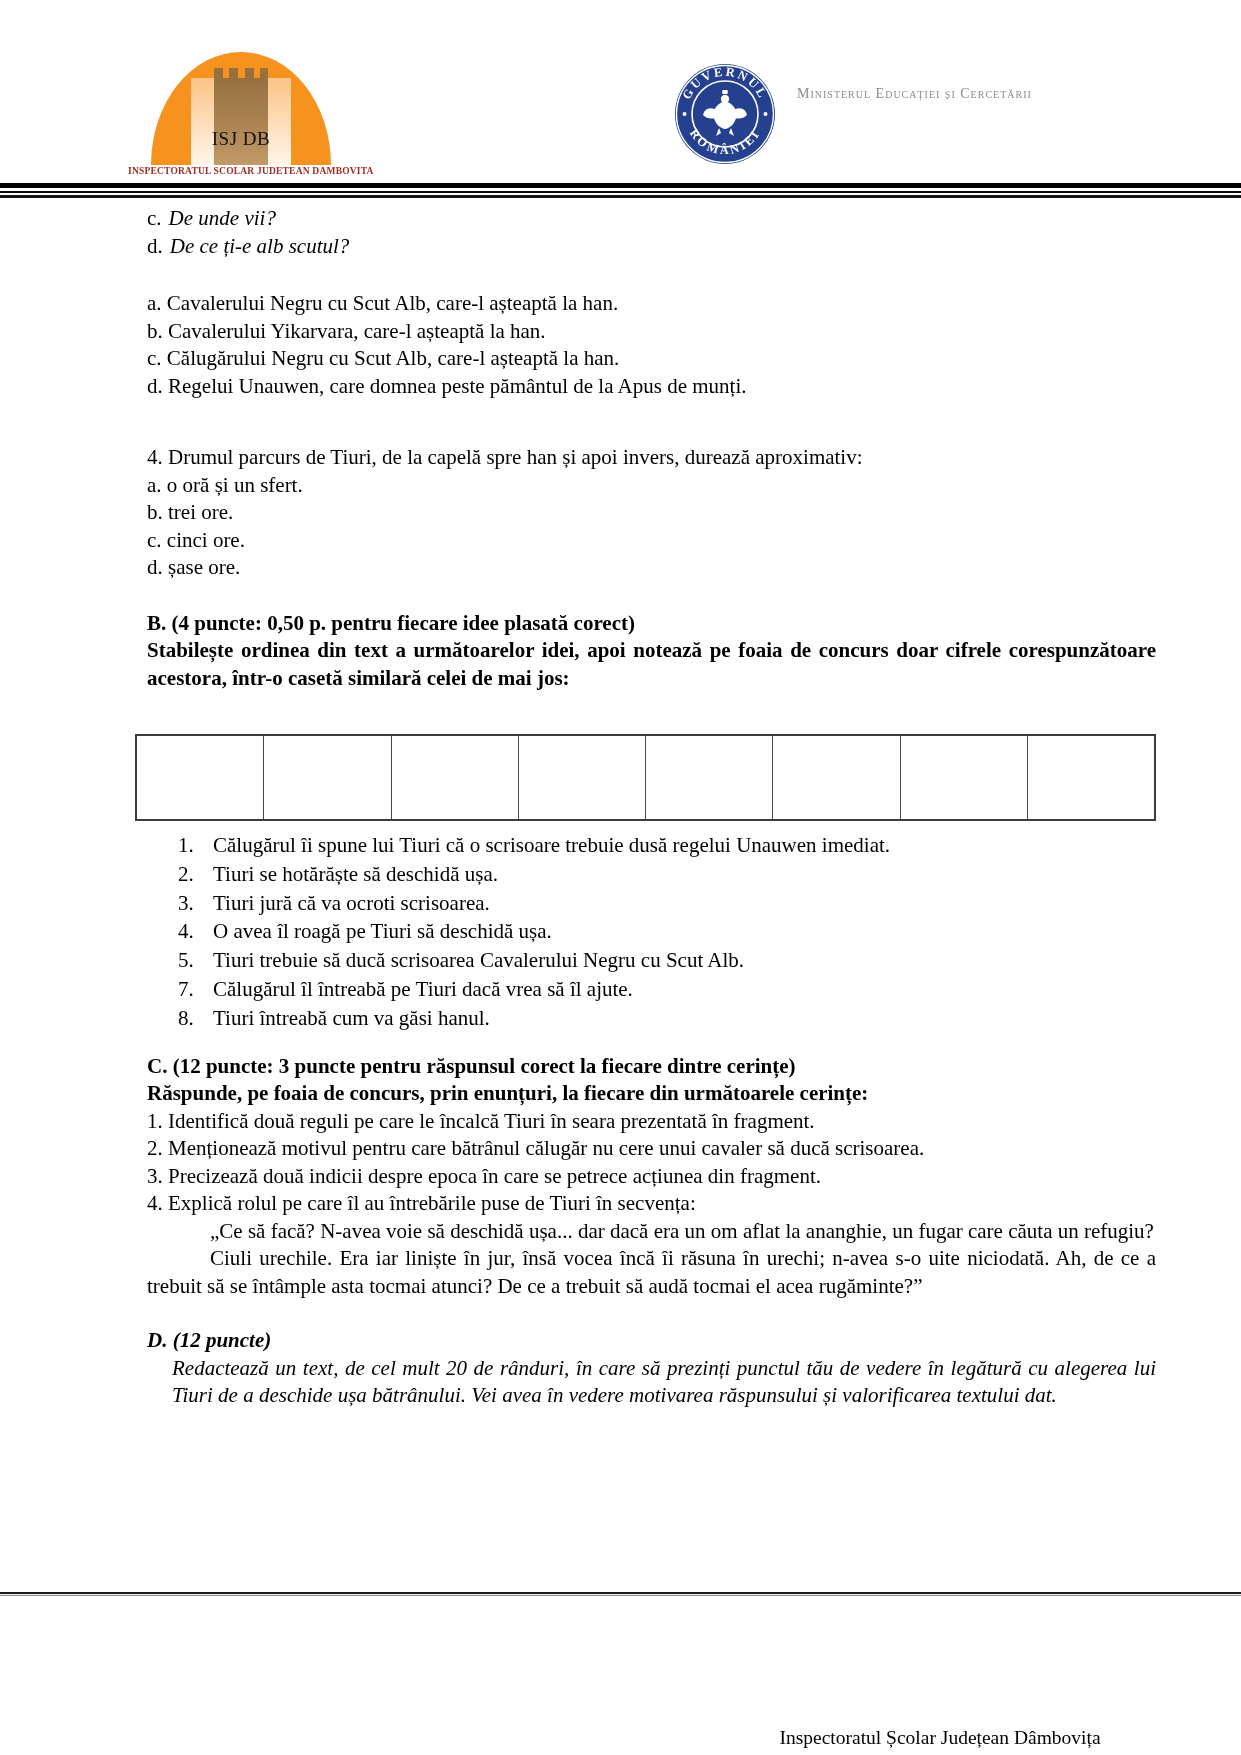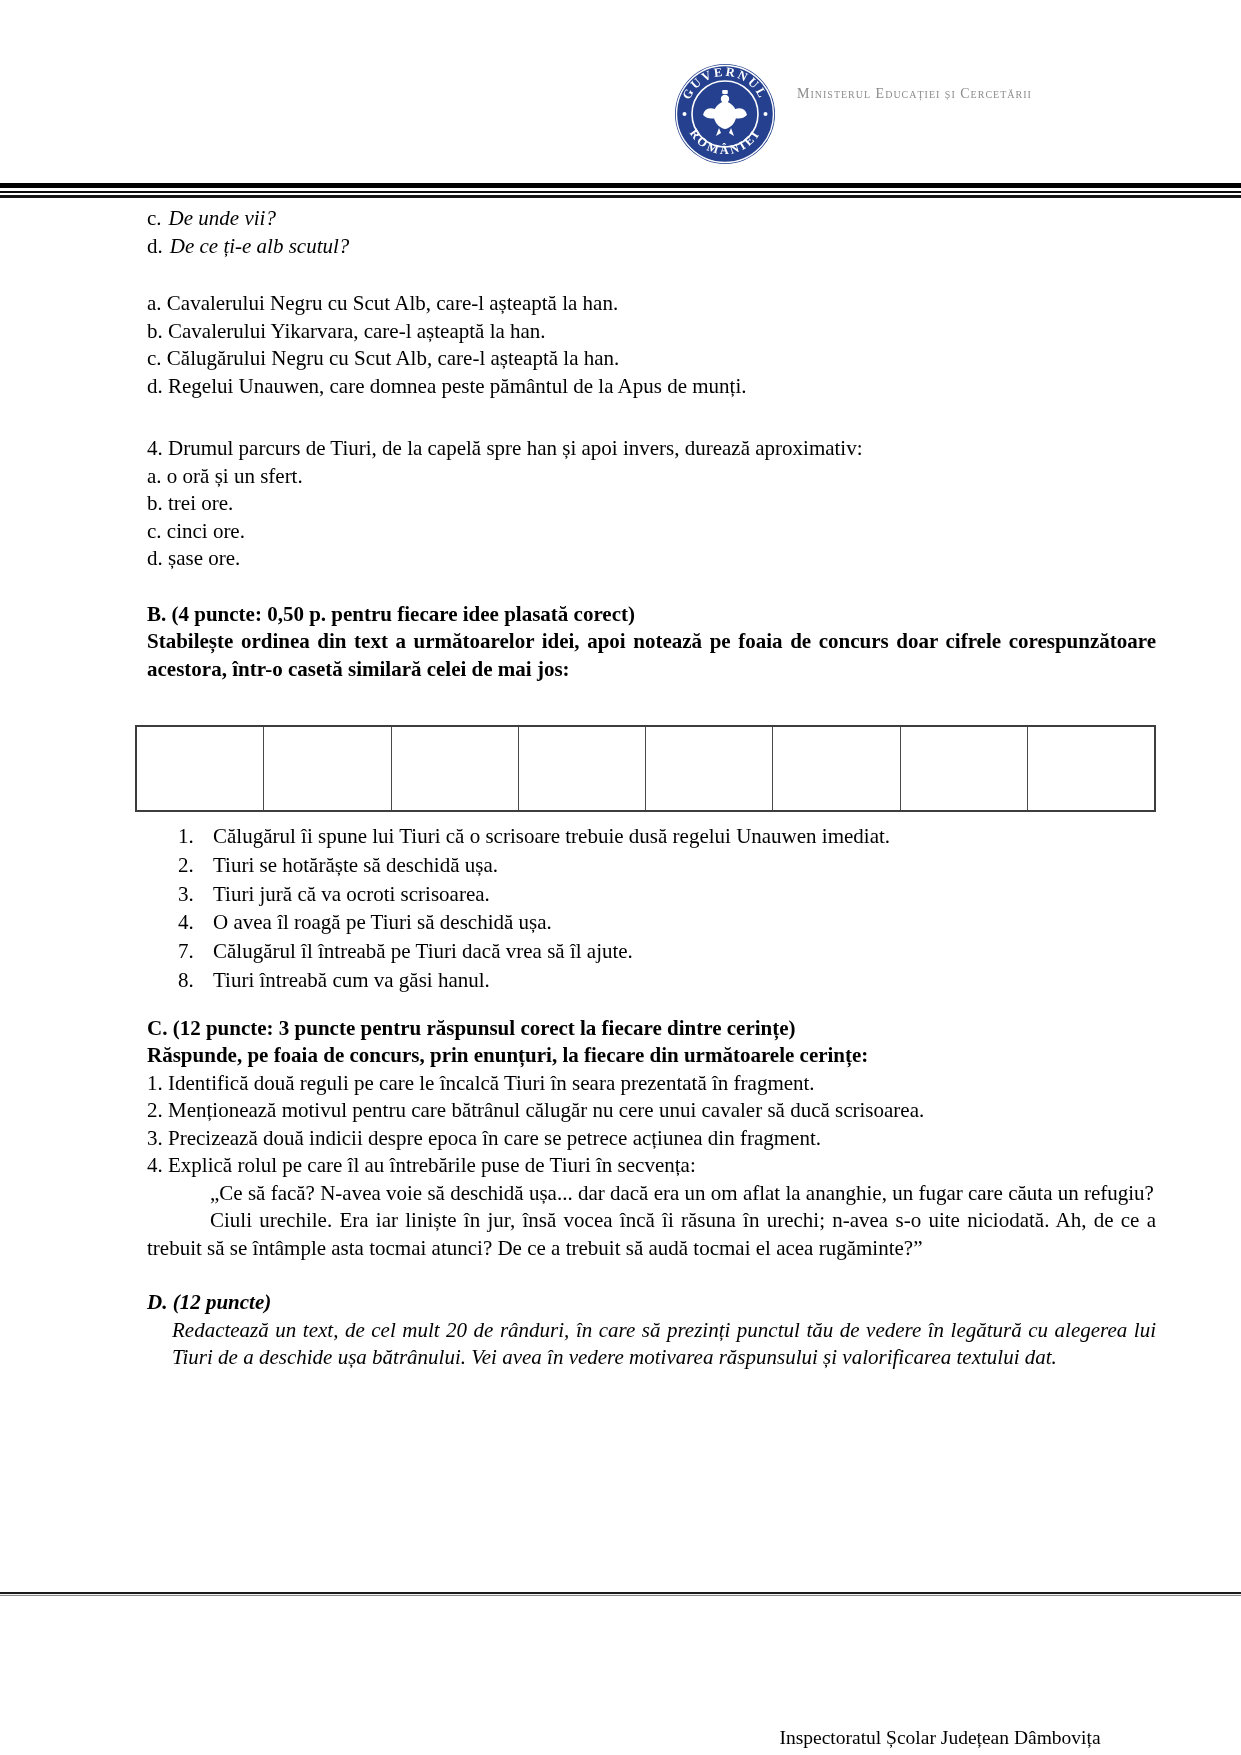--- a/index.html
+++ b/index.html
@@ -42,21 +42,21 @@
 
   
   .content {
     position:absolute; left:147px; top:205px; width:1009px;
     font-size:21px; line-height:27.5px;
   }
   .opt-row .lbl { font-style:normal; margin-right:7px; }
   .opt-row .txt { font-style:italic; }
 
   .q3 { margin-top:30px; }
-  .q4 { margin-top:35px; }
+  .q4 { margin-top:44px; }
 
   .secB { margin-top:28px; font-weight:bold; }
   .secB .instr { text-align:justify; }
 
   .box-table {
     margin-top:42px; margin-left:-12px; width:1021px; height:87px;
     display:flex; border:2px solid #3d3d3d; box-sizing:border-box; background:#fff;
   }
   .box-cell { flex:1 1 0; border-right:1px solid #4a4a4a; }
   .box-cell:last-child { border-right:none; }
@@ -78,20 +78,30 @@
   .footer {
     position:absolute; left:690px; top:1628px; width:500px; text-align:center;
     font-size:19.5px; line-height:24.6px; white-space:pre-wrap;
   }
 </style>
 </head>
 <body>
 
 <div class="page">
 
+  <div class="isj-logo">
+    <div class="isj-dome">
+      <div class="isj-stripe l"></div>
+      <div class="isj-stripe r"></div>
+      <div class="isj-crenel"></div>
+      <div class="isj-tower"></div>
+      <div class="isj-title">ISJ DB</div>
+    </div>
+    <div class="isj-caption">INSPECTORATUL SCOLAR JUDETEAN DAMBOVITA</div>
+  </div>
 
   <div class="gov-seal">
     <svg width="102" height="104" viewBox="0 0 102 104">
       <circle cx="51" cy="52" r="50" fill="#24408E"></circle>
       <circle cx="51" cy="52" r="48.5" fill="none" stroke="#ffffff" stroke-width="1.4"></circle>
       <circle cx="51" cy="52" r="33" fill="none" stroke="#ffffff" stroke-width="1.6"></circle>
       <circle cx="10.5" cy="52" r="2" fill="#ffffff"></circle>
       <circle cx="91.5" cy="52" r="2" fill="#ffffff"></circle>
       <path id="arcTop" d="M 13,52 A 38,38 0 0 1 89,52" fill="none"></path>
       <path id="arcBot" d="M 11,52 A 40,40 0 0 0 91,52" fill="none"></path>
@@ -181,20 +191,21 @@
     <div class="items8">
 
         <div><span class="num">1.</span><span>Călugărul îi spune lui Tiuri că o scrisoare trebuie dusă regelui Unauwen imediat.</span></div>
 
         <div><span class="num">2.</span><span>Tiuri se hotărăște să deschidă ușa.</span></div>
 
         <div><span class="num">3.</span><span>Tiuri jură că va ocroti scrisoarea.</span></div>
 
         <div><span class="num">4.</span><span>O avea îl roagă pe Tiuri să deschidă ușa.</span></div>
 
+        <div><span class="num">5.</span><span>Tiuri trebuie să ducă scrisoarea Cavalerului Negru cu Scut Alb.</span></div>
 
 
         <div><span class="num">7.</span><span>Călugărul îl întreabă pe Tiuri dacă vrea să îl ajute.</span></div>
 
         <div><span class="num">8.</span><span>Tiuri întreabă cum va găsi hanul.</span></div>
       </div>
 
     <div class="secC">
       <div class="h">C. (12 puncte: 3 puncte pentru răspunsul corect la fiecare dintre cerințe)</div>
       <div class="h">Răspunde, pe foaia de concurs, prin enunțuri, la fiecare din următoarele cerințe:</div>

